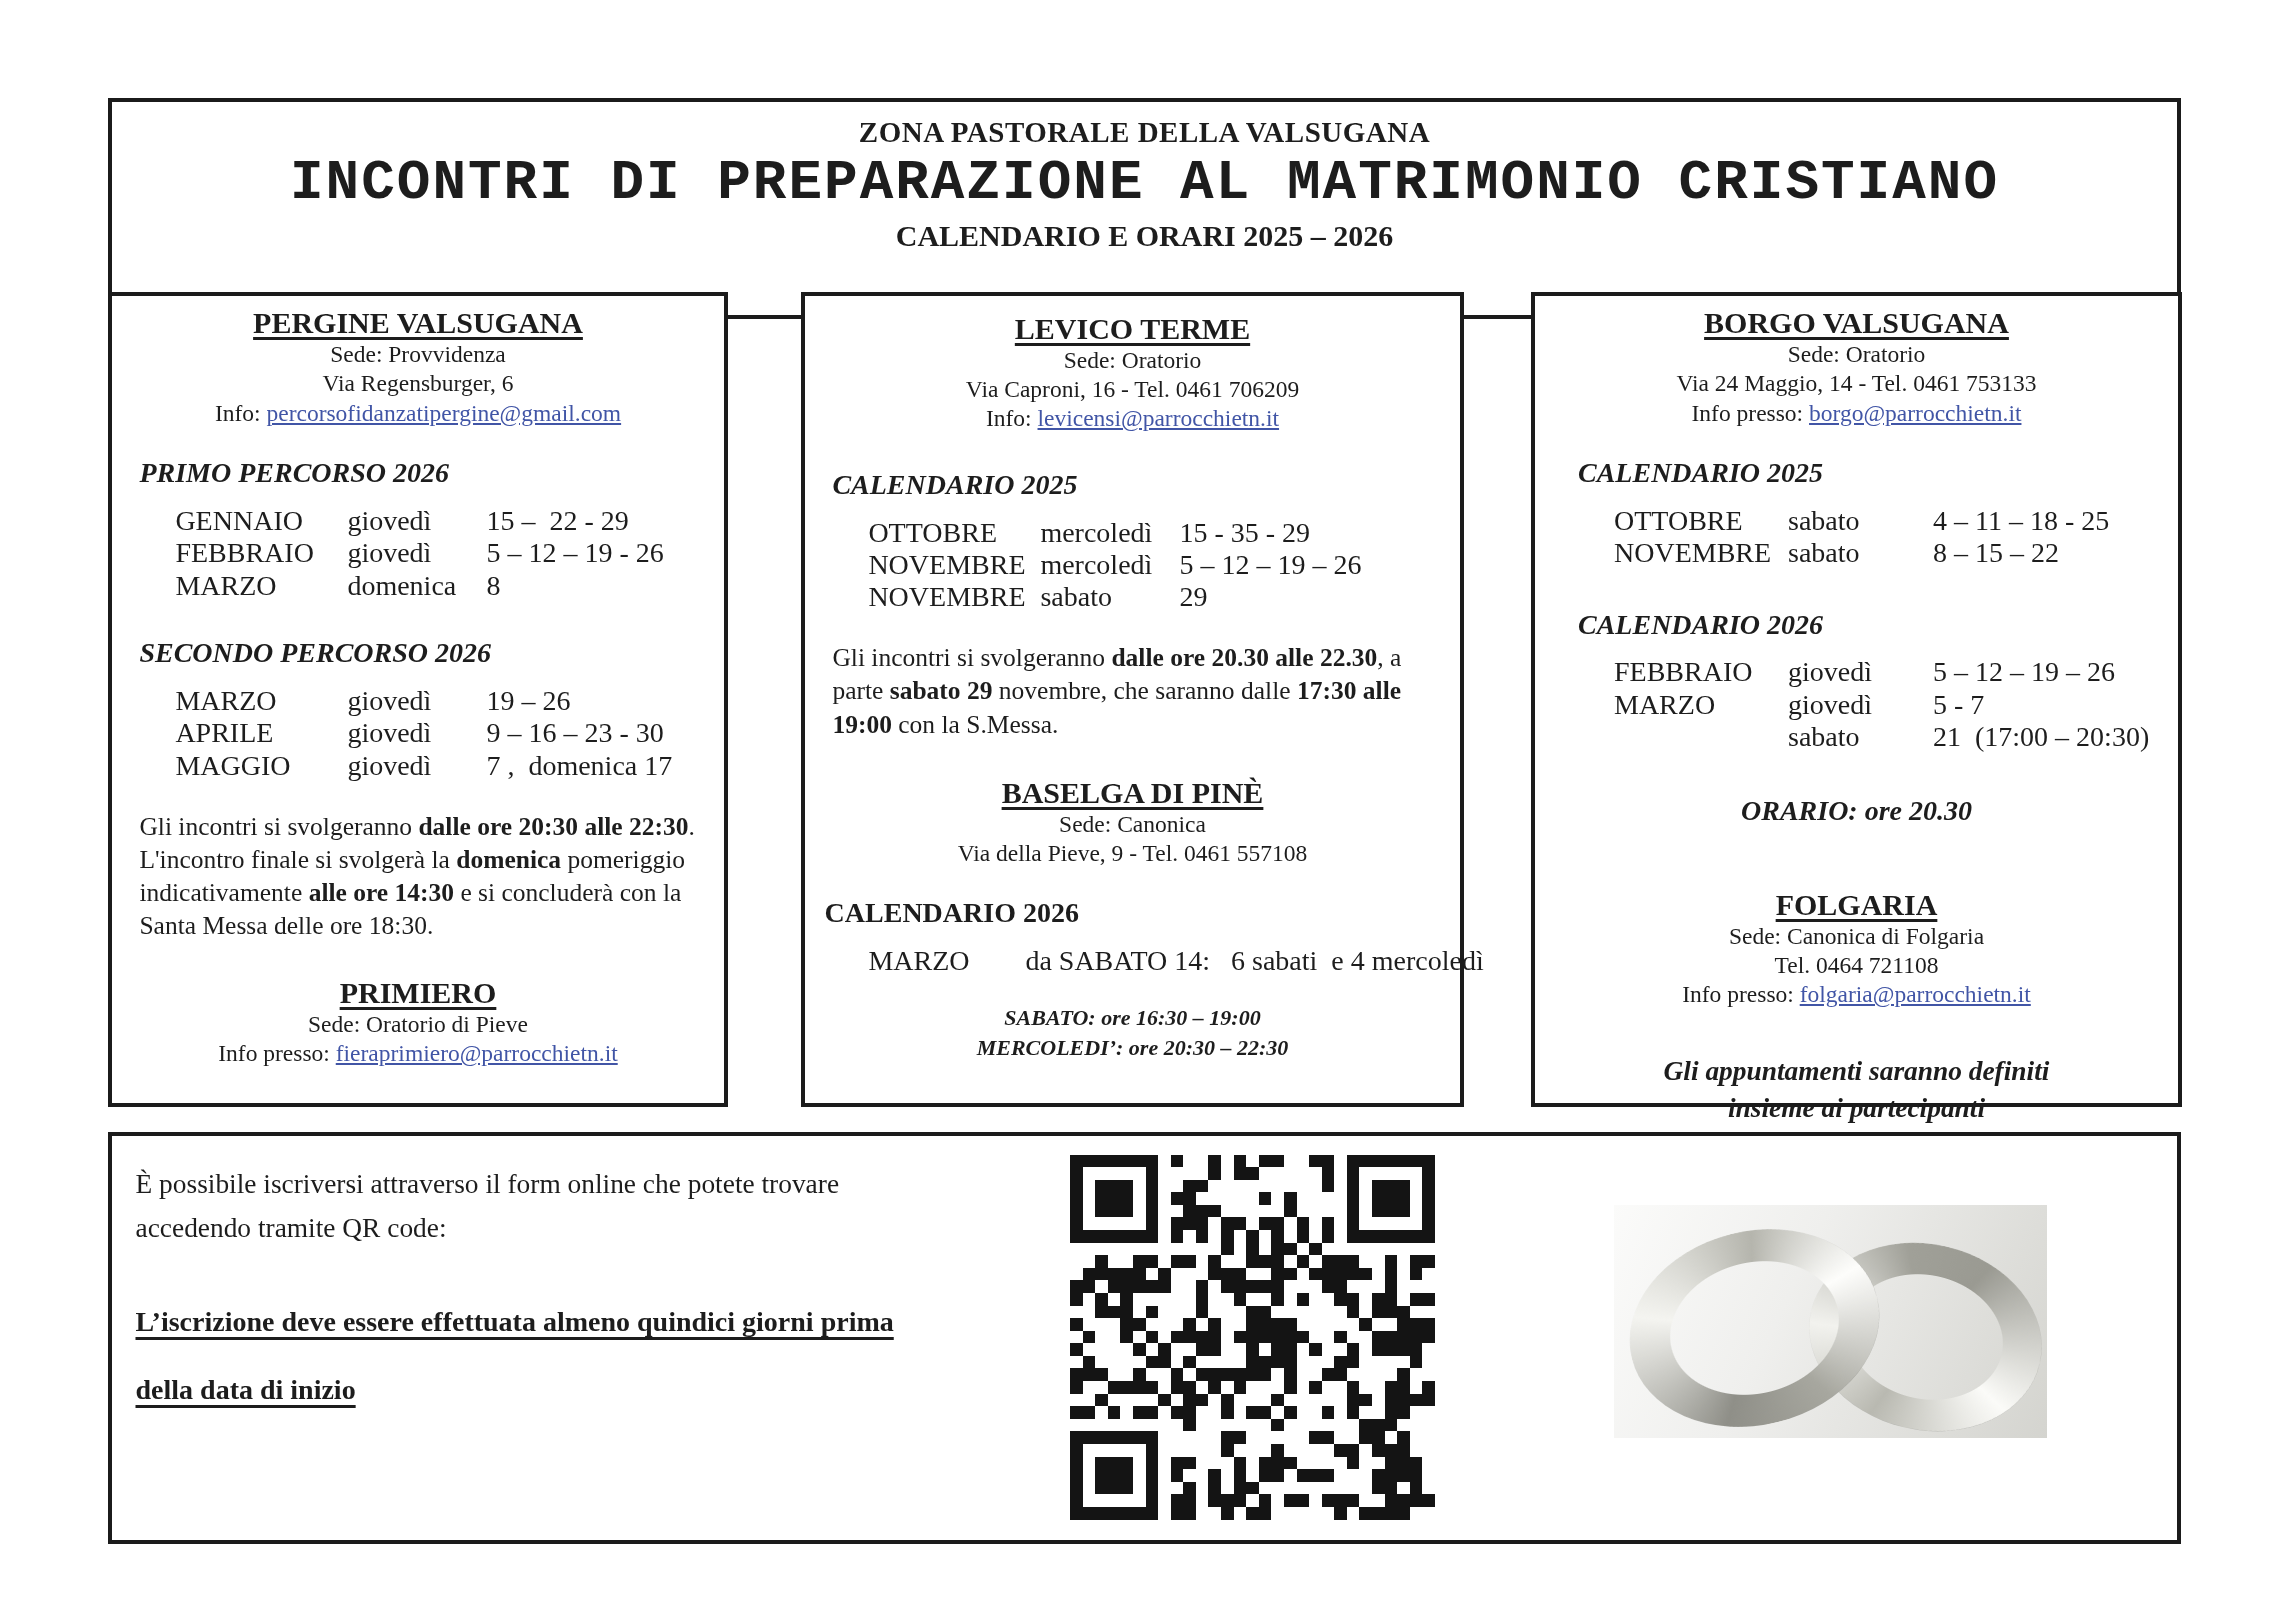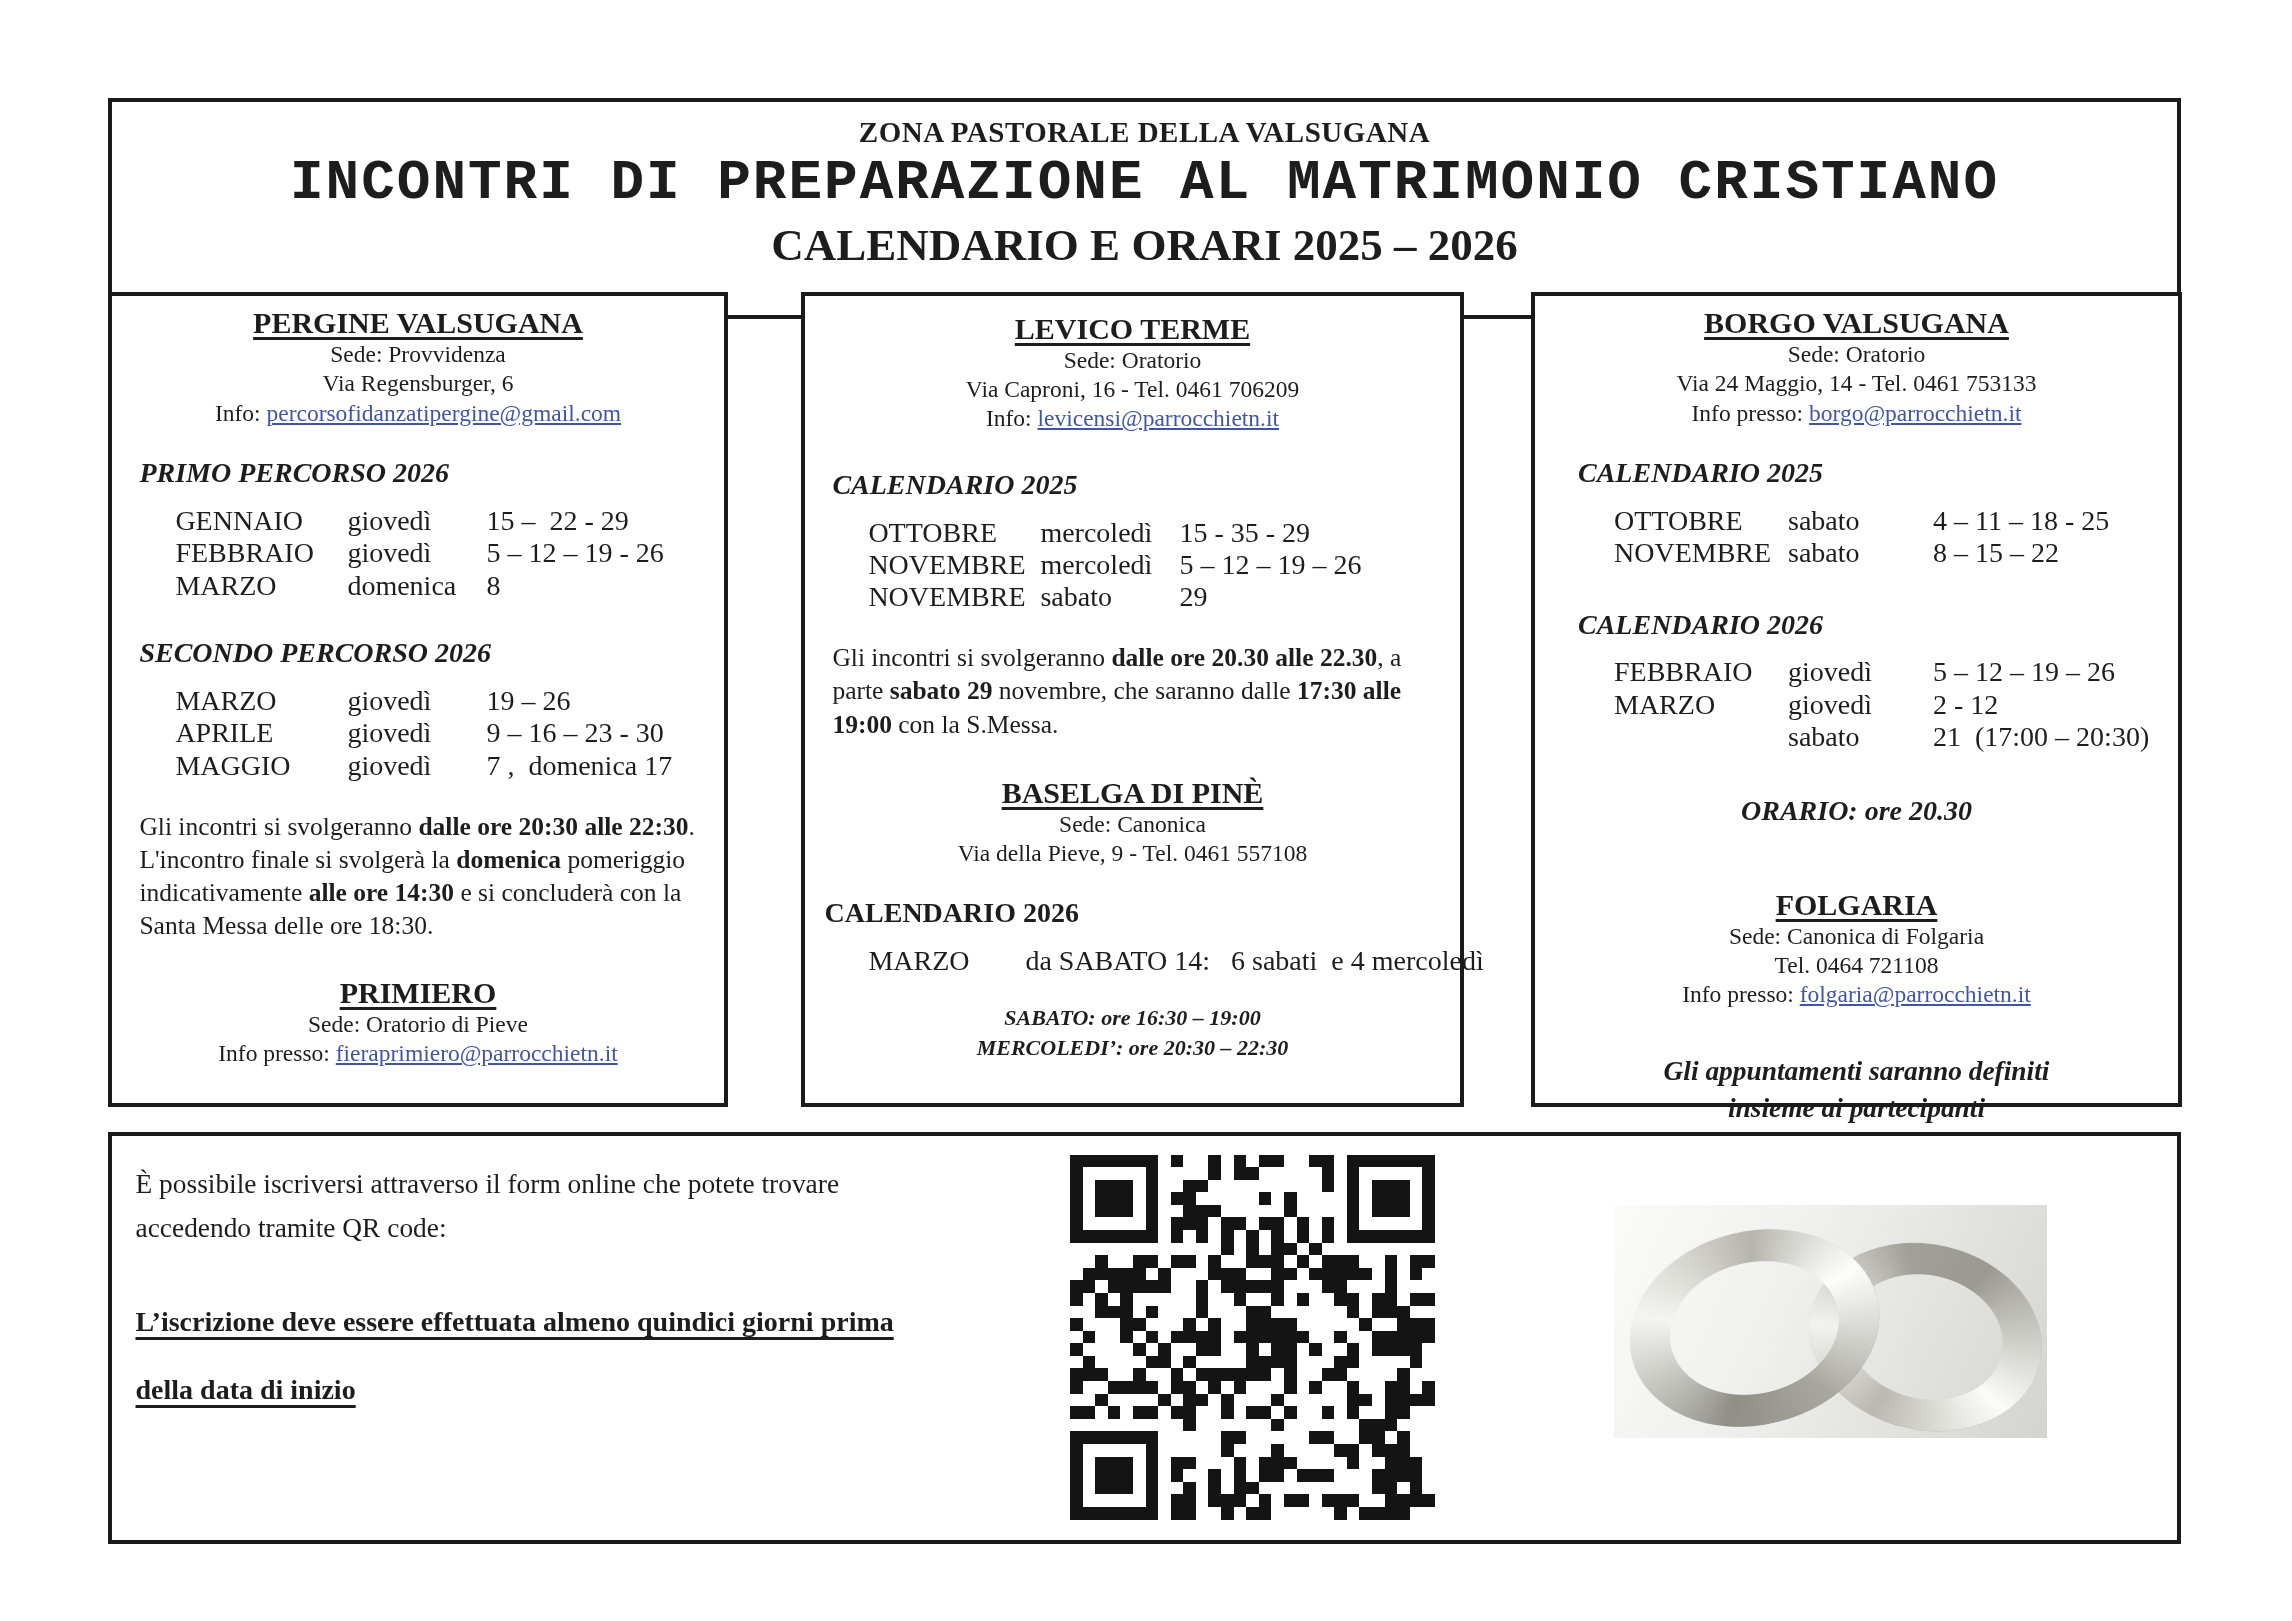--- a/index.html
+++ b/index.html
@@ -5,21 +5,21 @@
   html,body{margin:0;padding:0;background:#fff;}
   #page{position:relative;width:2293px;height:1621px;background:#ffffff;
         font-family:"Liberation Serif", serif;color:#1d1d1d;overflow:hidden;}
   .box{position:absolute;border:4.9px solid #1b1b1b;background:#fff;box-sizing:border-box;}
 
   
   #header-box{left:108px;top:98px;width:2073px;height:221px;text-align:center;}
   .hdr-zone{font-size:29px;font-weight:bold;margin-top:13.7px;letter-spacing:0.5px;}
   .hdr-title{font-family:"Liberation Mono", monospace;font-weight:bold;font-size:56px;
              letter-spacing:2px;margin-top:2px;white-space:nowrap;}
-  .hdr-sub{font-size:45px;font-weight:bold;margin-top:3.9px;}
+  .hdr-sub{font-size:30px;font-weight:bold;margin-top:3.9px;}
 
   
   #col1{left:108px;top:292px;width:620px;height:815px;}
   #col2{left:801px;top:292px;width:663px;height:815px;}
   #col3{left:1531px;top:292px;width:651px;height:815px;}
 
   .center{text-align:center;}
   .sec-title{font-size:30px;font-weight:bold;text-decoration:underline;
              text-decoration-thickness:2.9px;text-underline-offset:3.9px;margin:0;}
   .pad-top-10{padding-top:9.8px;} .pad-top-16{padding-top:15.7px;}
@@ -186,21 +186,21 @@
 
       <div class="cal-title mt-40" style="margin-left:43px;">CALENDARIO 2026</div>
       <div class="cal-row">
           <span>FEBBRAIO</span>
           <span>giovedì</span>
           <span class="dates">5 – 12 – 19 – 26</span>
         </div>
       <div class="cal-row">
           <span>MARZO</span>
           <span>giovedì</span>
-          <span class="dates">2 - 12</span>
+          <span class="dates">5 - 7</span>
         </div>
       <div class="cal-row">
           <span></span>
           <span>sabato</span>
           <span class="dates">21  (17:00 – 20:30)</span>
         </div>
     </div>
 
     <div class="orario-line">ORARIO: ore 20.30</div>
 

